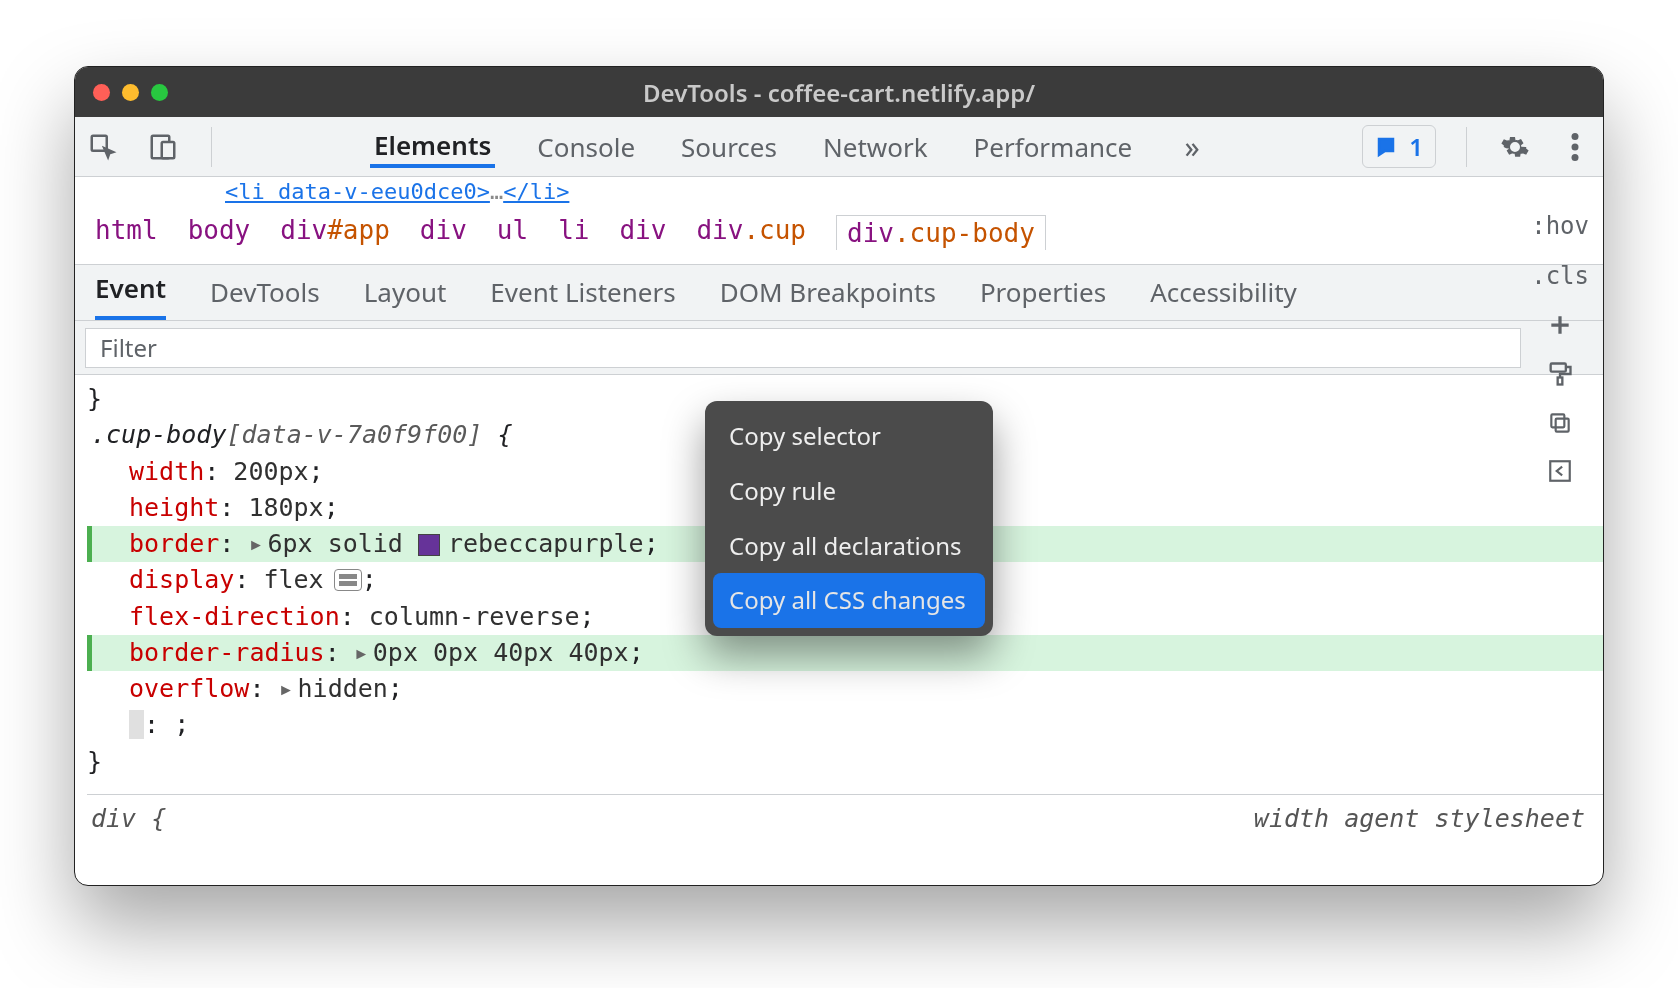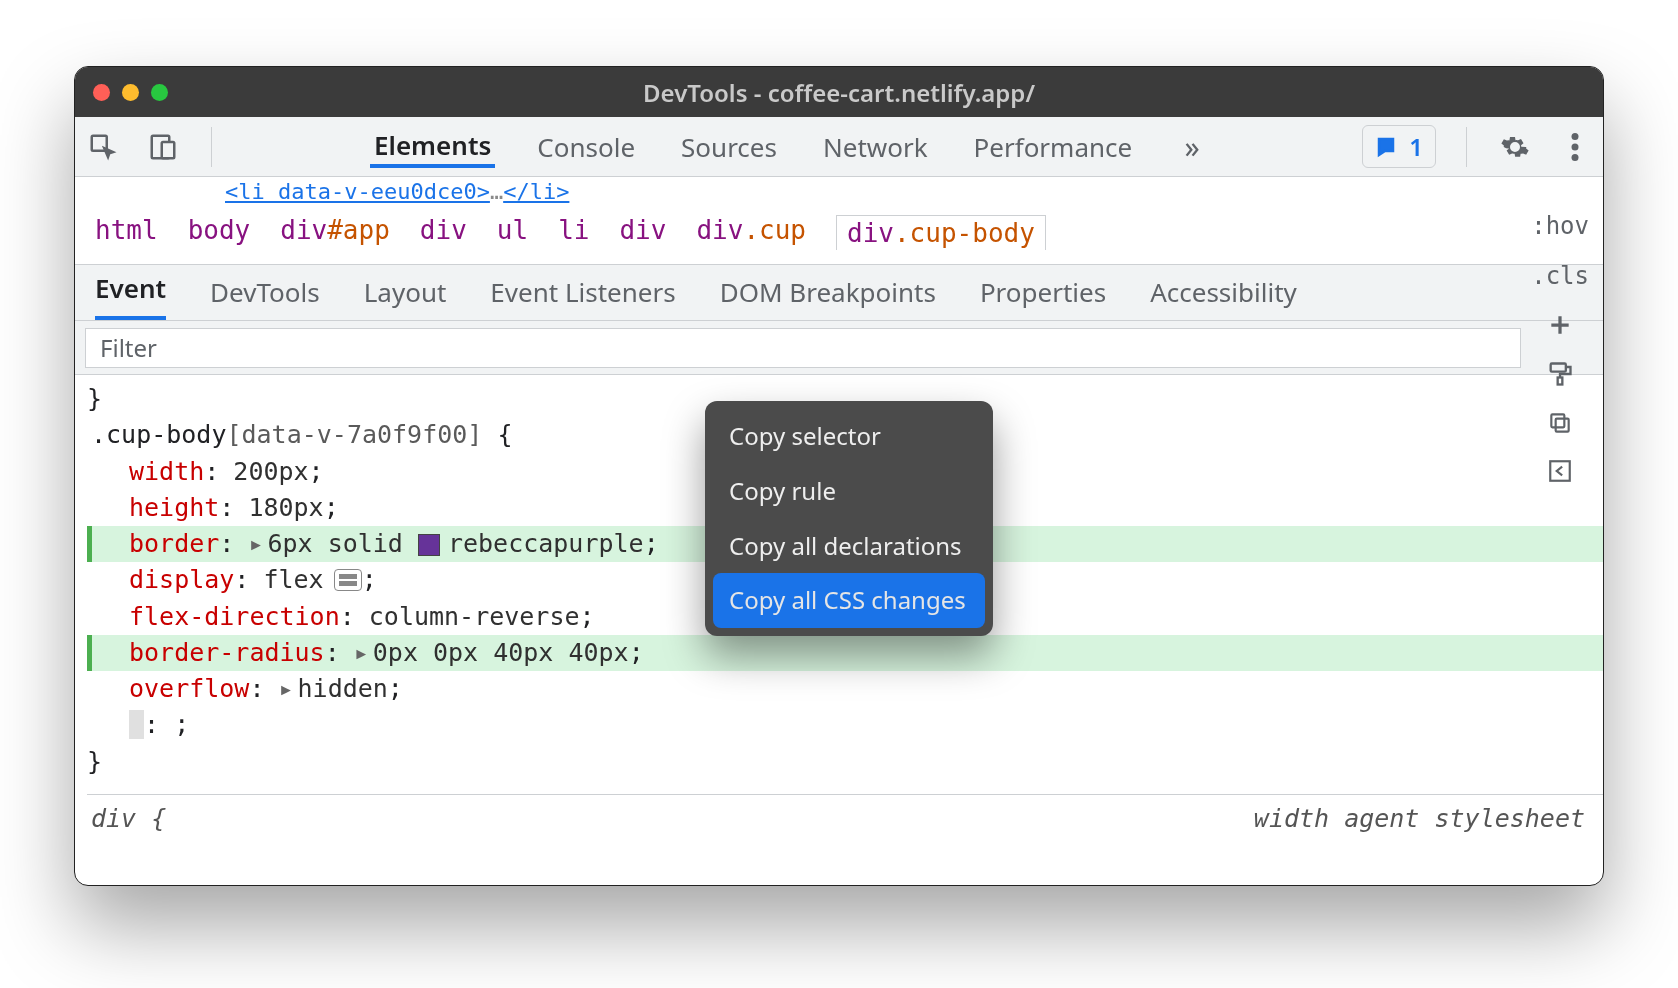--- a/index.html
+++ b/index.html
@@ -87,21 +87,21 @@
     display:flex; align-items:center; padding:0 14px;}
   .filter-right { display:flex; align-items:center; gap:22px;
     font-family:ui-monospace,Menlo,Consolas,monospace; font-size:24px; color:var(--muted);flex-direction:column;}
   .filter-right span{ cursor:pointer;}
   .ibtn { cursor:pointer; display:inline-flex;}
 
   
   .code { position:relative; flex:1; overflow:hidden;
     font-family:ui-monospace,Menlo,Consolas,monospace; font-size:25px;
     padding:6px 0 0 12px; line-height:1.45;}
-  .selector-row { display:flex; justify-content:space-between; padding:0 8px 0 4px;}
+  .selector-row { display:flex; justify-content:space-between; padding:0 8px 0 4px;font-style:italic;}
   .selector { color:var(--text);} .attr-sel{ color:#5a5a5a;}
   .source { color:#333; text-decoration:underline; cursor:pointer;}
   .decl-list { padding-left:42px;}
   .decl { display:flex; align-items:center; gap:0; }
   .decl .prop{ color:var(--prop-red);} .decl .colon{color:var(--text);}
   .decl .val{ color:#303030; margin-left:14px;}
   .decl .tri{ color:#666; margin-right:4px;}
   .decl .semi{ color:var(--text);}
   .decl.changed { background:var(--changed); border-left:5px solid var(--changed-mark);
     margin-left:-42px; padding-left:37px;}

